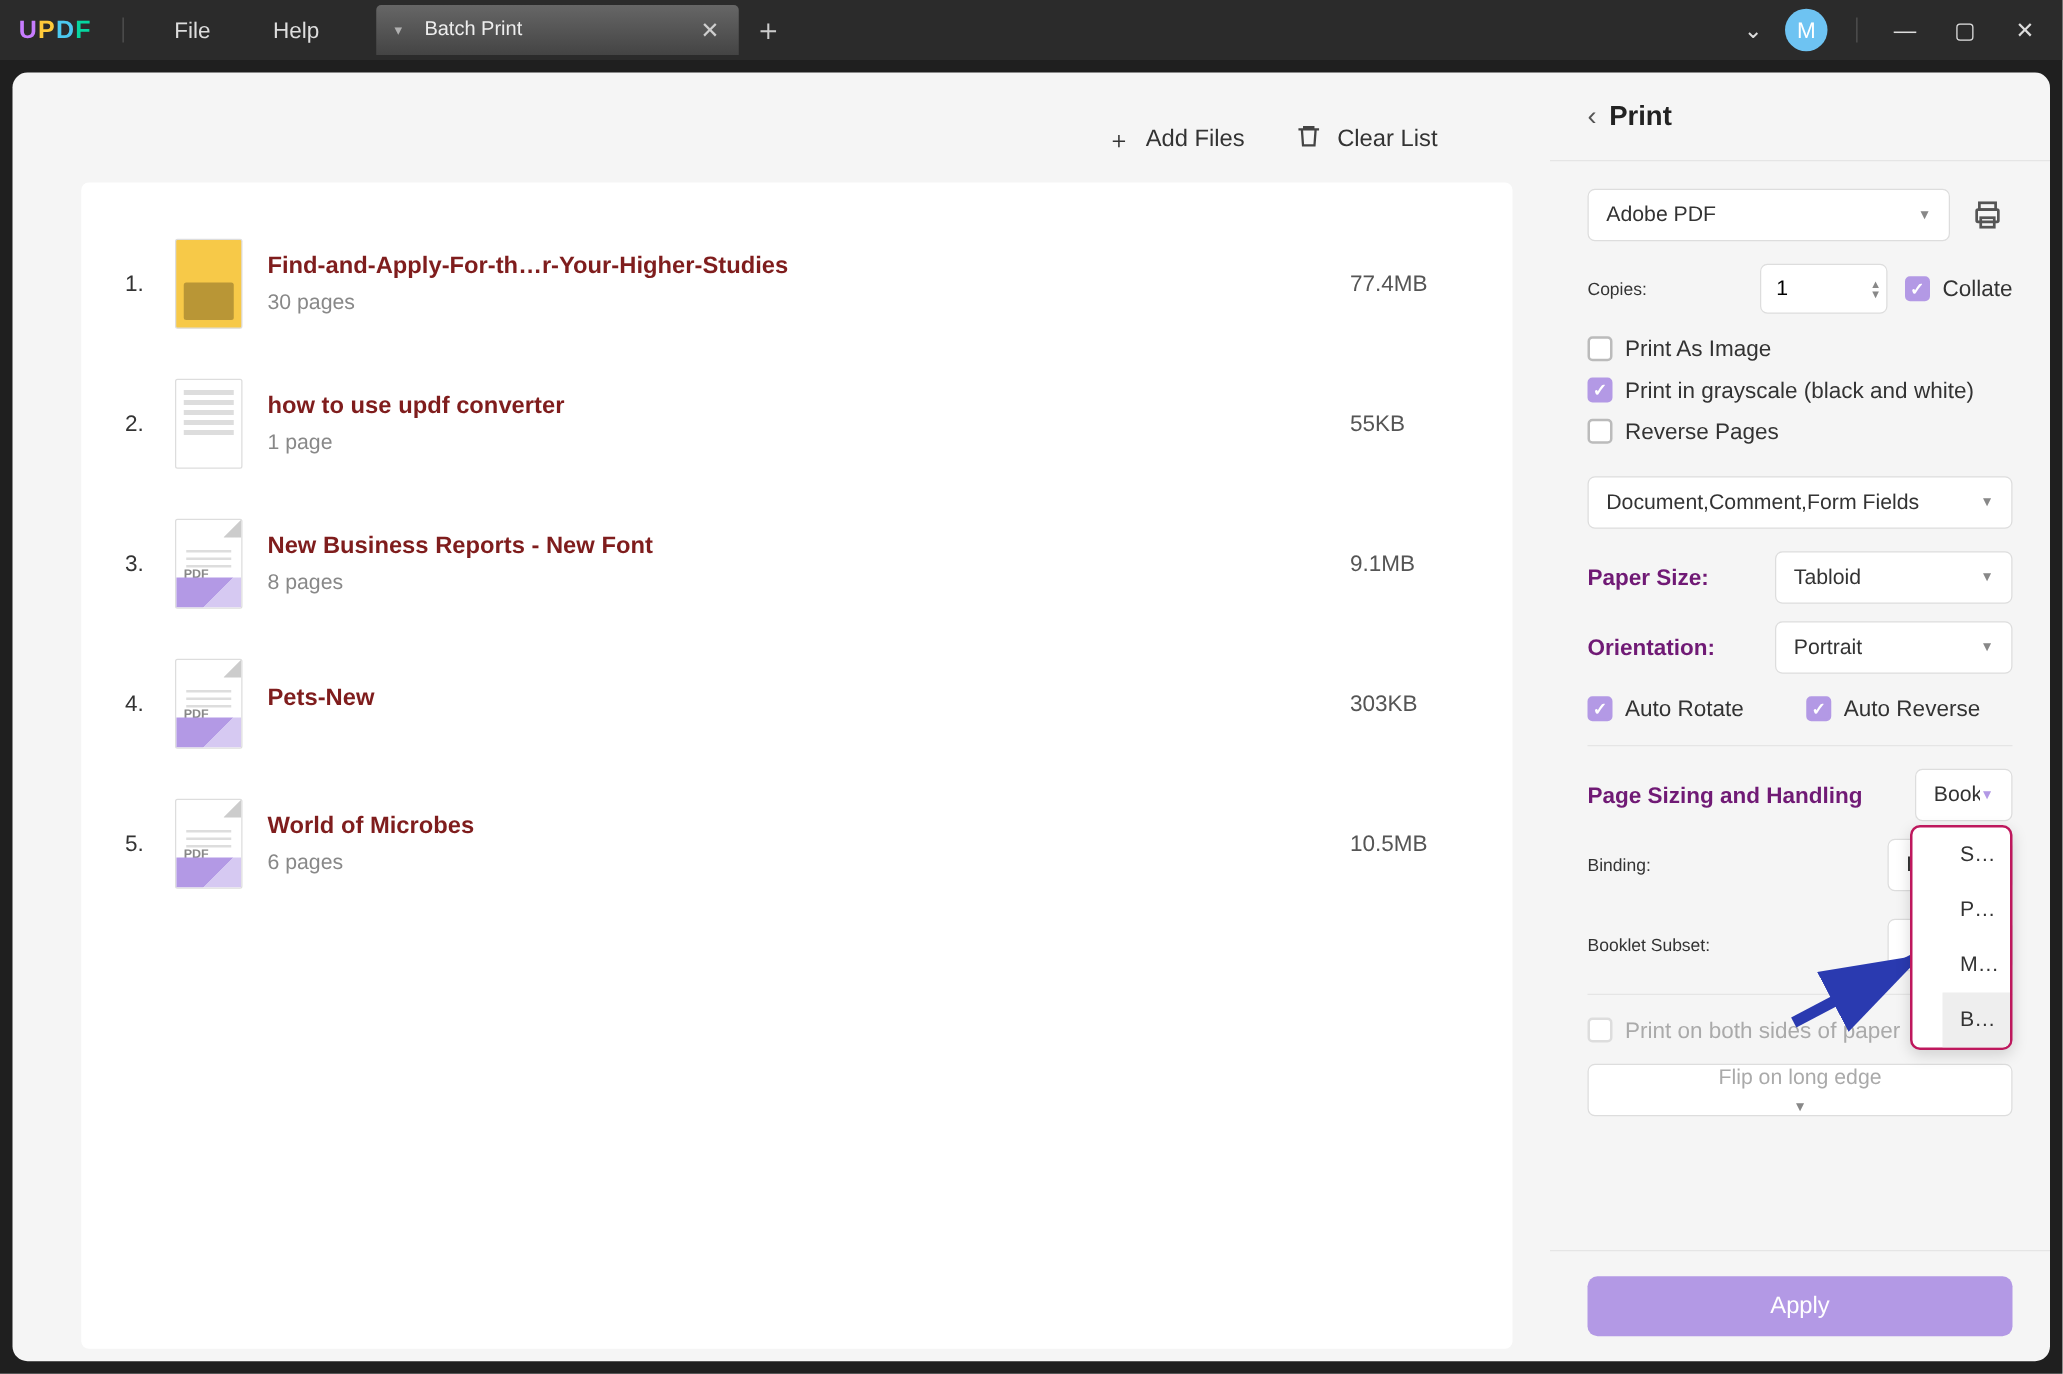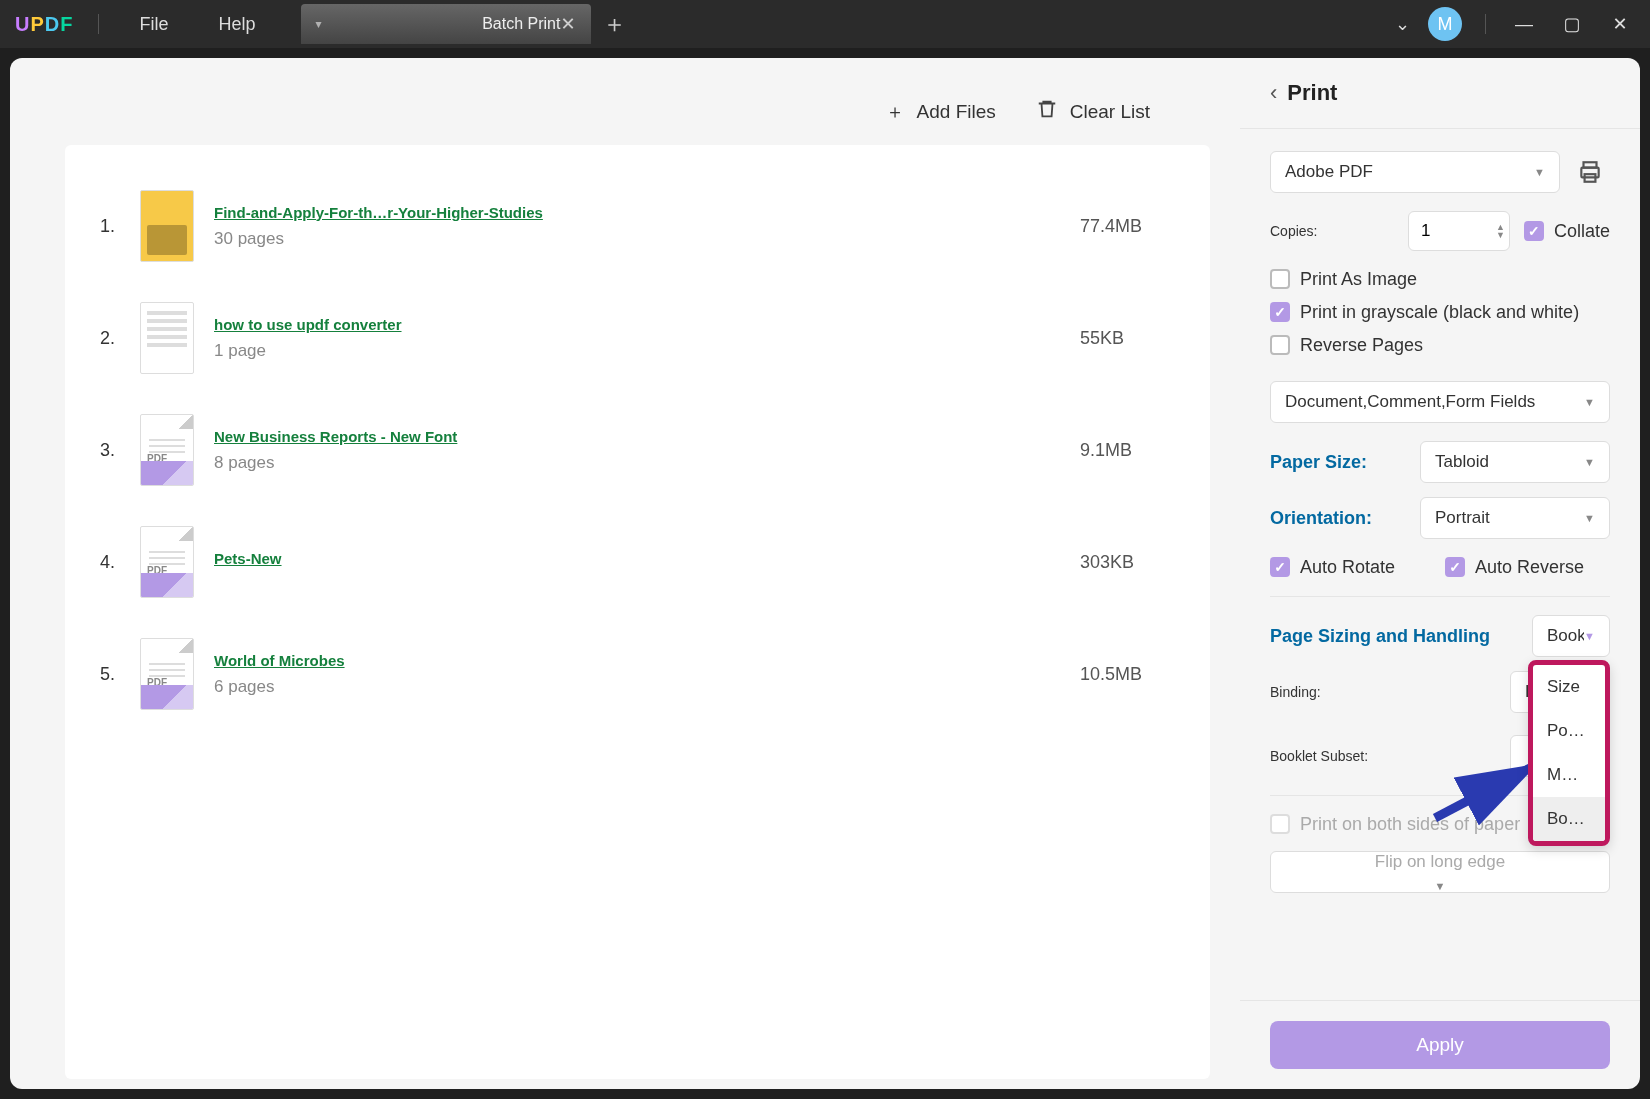--- a/index.html
+++ b/index.html
@@ -14,21 +14,21 @@
 .logo .p { color: #ffca3a; }
 .logo .d { color: #4cc9f0; }
 .logo .f { color: #06d6a0; }
 .divider-v { width: 1px; height: 20px; background: #555; margin: 0 5px; }
 .menu-item { color: #ddd; font-size: 18px; padding: 0 15px; cursor: pointer; }
 
 
 .tabs-area { display: flex; align-items: center; margin-left: 10px; height: 100%; }
 .tab { height: 40px; width: 290px; display: flex; align-items: center; justify-content: space-between; padding: 0 15px; background: linear-gradient(to bottom, #666 0%, #444 100%); border-radius: 4px 4px 0 0; color: #eee; font-size: 16px; }
 .tab .tab-left { width: 24px; font-size: 12px; opacity: 0.6; }
-.tab .tab-title { flex: 1; text-align: right; }
+.tab .tab-title { flex: 1; text-align: left; }
 .tab-x { font-size: 18px; opacity: 0.8; cursor: pointer; }
 .tab-plus { color: #ccc; font-size: 24px; margin-left: 12px; cursor: pointer; }
 
 
 .win-right { margin-left: auto; display: flex; align-items: center; gap: 18px; }
 .chev-down { color: #ddd; font-size: 18px; }
 .avatar { width: 34px; height: 34px; border-radius: 50%; background: #6ec3f2; color: #fff; display: flex; align-items: center; justify-content: center; font-size: 18px; font-weight: 500; }
 .win-btn { color: #ddd; font-size: 18px; width: 30px; text-align: center; cursor: pointer; }
 
 
@@ -48,34 +48,34 @@
 .thumb-yellow::after { content: ""; position: absolute; bottom: 6px; left: 6px; right: 6px; height: 30px; background: rgba(0,0,0,0.25); border-radius: 2px; }
 .thumb-doc { background: #fff; }
 .thumb-doc::before { content: ""; position: absolute; top: 8px; left: 6px; right: 6px; height: 4px; background: #ddd; box-shadow: 0 8px 0 #ddd, 0 16px 0 #ddd, 0 24px 0 #ddd, 0 32px 0 #ddd; }
 .thumb-pdf { background: #fff; }
 .thumb-pdf .pdf-label { position: absolute; top: 22px; left: 6px; font-size: 10px; font-weight: 700; color: #888; margin-top: 16px; }
 .thumb-pdf .corner { position: absolute; top: 0; right: 0; width: 14px; height: 14px; background: linear-gradient(135deg, transparent 48%, #ccc 50%); }
 .thumb-pdf .lines { position: absolute; top: 24px; left: 8px; right: 8px; height: 2px; background: #ddd; box-shadow: 0 6px 0 #ddd, 0 12px 0 #ddd; }
 .thumb-pdf .pic { position: absolute; bottom: 0; left: 0; right: 0; height: 24px; background: linear-gradient(135deg, #b399e5 60%, #d6c9f2 60%); }
 
 .file-info { flex: 1; }
-.file-name { font-size: 15px; font-weight: 600; color: #15803d; margin-bottom: 8px; text-decoration: underline; }
+.file-name { font-size: 19px; font-weight: 600; color: #7f1d1d; margin-bottom: 8px; }
 .file-pages { font-size: 17px; color: #888; }
 .file-size { width: 120px; font-size: 18px; color: #555; }
 
 
 .sidebar { width: 400px; background: #f5f5f5; border-radius: 0 12px 12px 0; display: flex; flex-direction: column; position: relative; }
 .side-header { display: flex; align-items: center; gap: 10px; padding: 22px 30px; border-bottom: 1px solid #e5e5e5; }
 .side-header .back { font-size: 22px; color: #555; cursor: pointer; }
 .side-header h2 { font-size: 22px; font-weight: 600; color: #222; }
 
 .side-body { padding: 22px 30px; flex: 1; overflow: visible; }
 
 .side-row { display: flex; align-items: center; gap: 10px; margin-bottom: 18px; }
-.label-bold { font-size: 18px; font-weight: 700; color: #0369a1; }
+.label-bold { font-size: 18px; font-weight: 700; color: #701a75; }
 .label-norm { font-size: 14px; color: #333; }
 
 .select { flex: 1; height: 42px; background: #fff; border: 1px solid #ddd; border-radius: 6px; display: flex; align-items: center; justify-content: space-between; padding: 0 14px; font-size: 17px; color: #333; cursor: pointer; }
 .select .caret { color: #888; font-size: 11px; }
 
 .printer-row .select { }
 .print-icon-btn { width: 40px; height: 40px; display: flex; align-items: center; justify-content: center; cursor: pointer; }
 .print-icon-btn svg { width: 26px; height: 26px; color: #555; }
 
 .copies-row { justify-content: space-between; }
@@ -93,21 +93,21 @@
 
 .side-sep { height: 1px; background: #e5e5e5; margin: 18px 0; }
 
 .two-col { display: flex; align-items: center; justify-content: space-between; }
 .two-col .select { width: 190px; flex: none; text-align: center; }
 
 .page-sizing { display: flex; align-items: center; justify-content: space-between; position: relative; }
 .page-sizing .select { width: 78px; flex: none; }
 .page-sizing .select .caret { color: #b399e5; }
 
-.dropdown-pop { position: absolute; top: 45px; right: 0; width: 82px; background: #fff; border: 5px solid #be185d; border-radius: 8px; box-shadow: 0 4px 12px rgba(0,0,0,0.15); overflow: hidden; z-index: 10; }
+.dropdown-pop { position: absolute; top: 45px; right: 0; width: 82px; background: #fff; border: 2px solid #be185d; border-radius: 8px; box-shadow: 0 4px 12px rgba(0,0,0,0.15); overflow: hidden; z-index: 10; padding-left: 24px; }
 .dropdown-pop .opt { padding: 12px 14px; font-size: 17px; color: #333; cursor: pointer; white-space: nowrap; overflow: hidden; text-overflow: ellipsis; }
 .dropdown-pop .opt.sel { background: #eee; }
 
 .side-footer { padding: 20px 30px; border-top: 1px solid #e5e5e5; margin-top: auto; }
 .apply-btn { width: 100%; height: 48px; background: #b399e5; color: #fff; border: none; border-radius: 8px; font-size: 19px; cursor: pointer; }
 
 .arrow-overlay { position: absolute; pointer-events: none; }
 </style>
 </head>
 <body>

